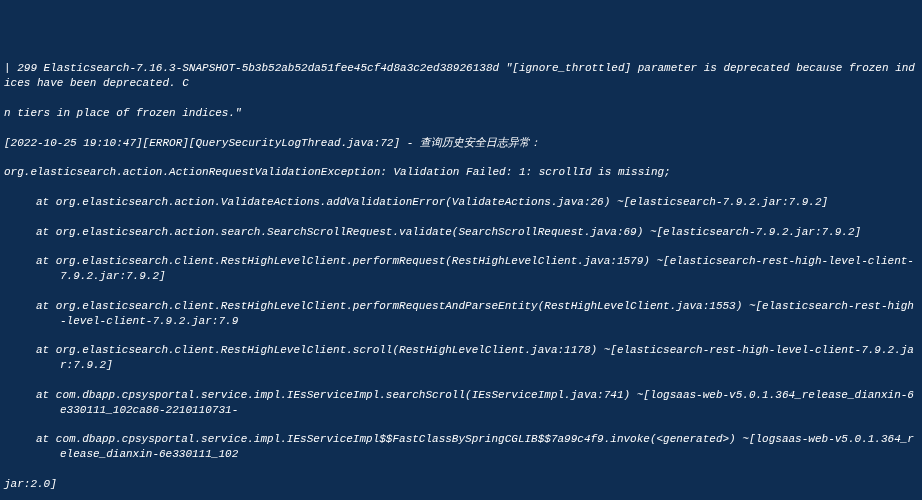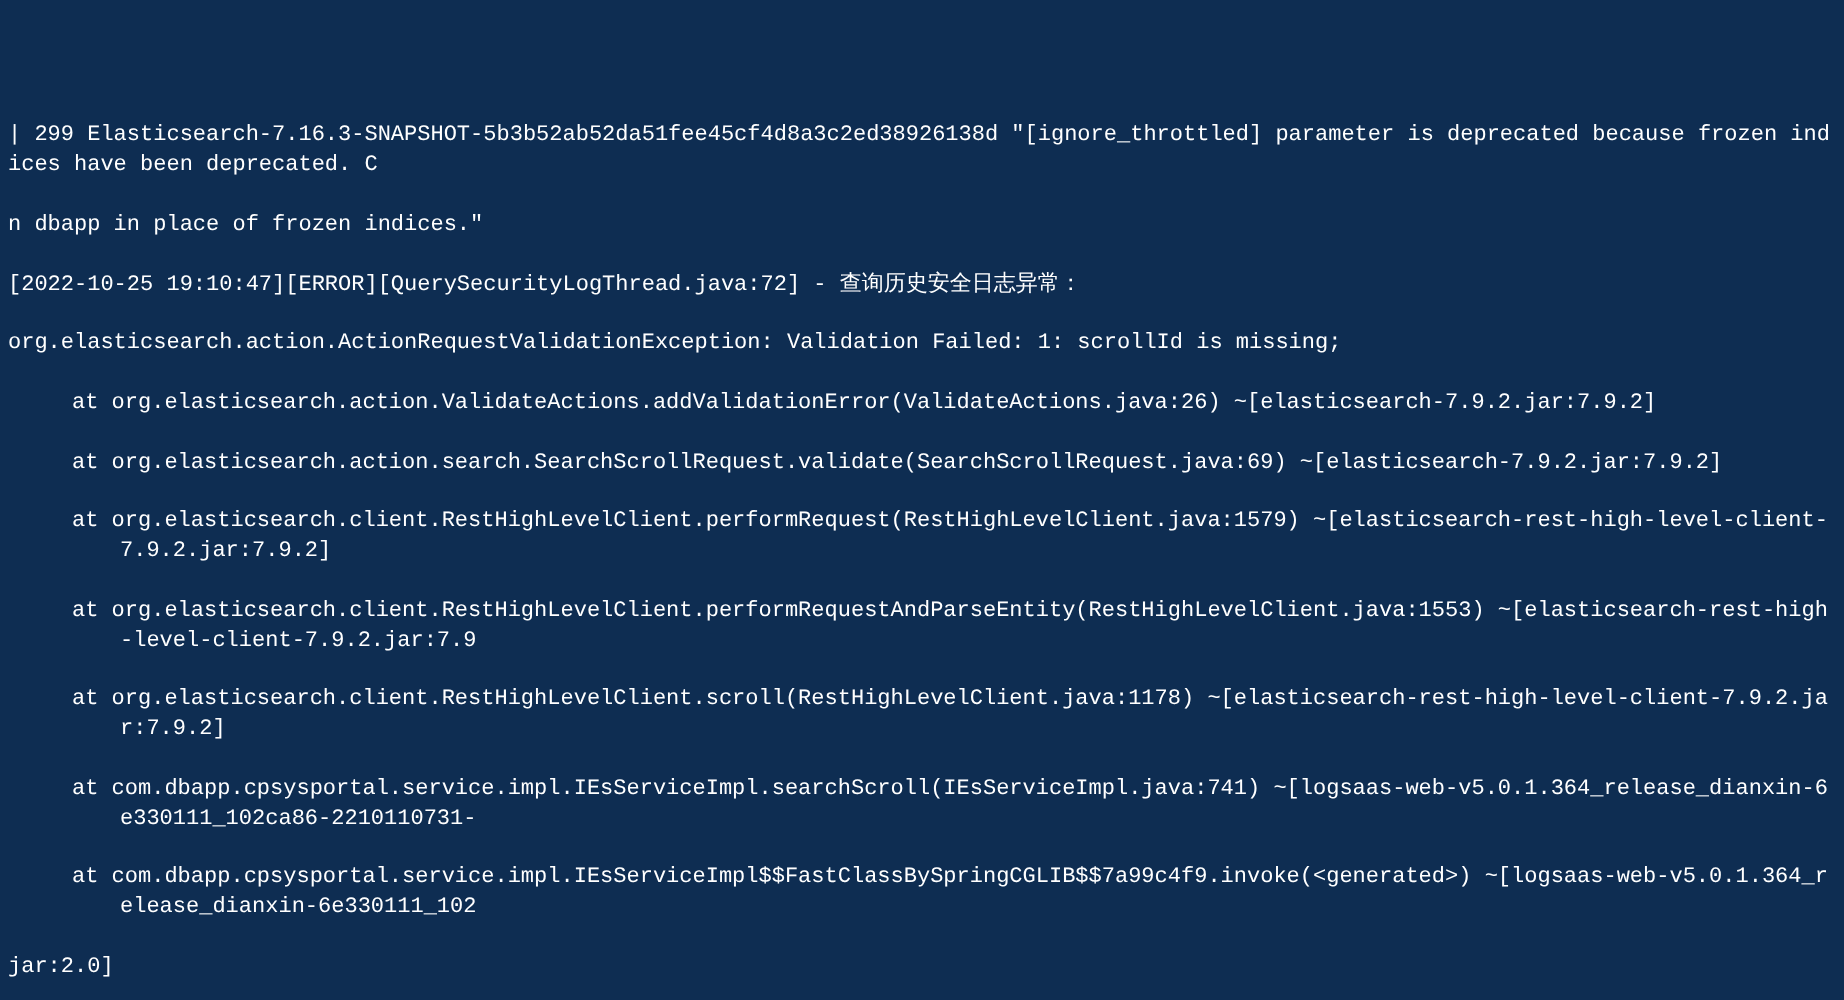--- a/index.html
+++ b/index.html
@@ -1,15 +1,15 @@
 <!DOCTYPE html>
 <html><head>
   <meta charset="utf-8">
   <style>
-    * { margin: 0; padding: 0; box-sizing: border-box; }
+    * { margin: 0; padding: 0; box-sizing: border-box; font-style: italic; }
     body {
       background: #0e2d52;
       color: #ffffff;
       font-family: "Consolas", "Monaco", "Courier New", monospace;
       font-size: 11px;
       line-height: 1.35;
       width: 922px;
       height: 500px;
       overflow: hidden;
       padding: 2px 4px;
@@ -19,21 +19,21 @@
     .log-line { display: block; }
     .stack-line { display: block; padding-left: 56px; text-indent: -24px; }
     .stack-line::before { content: ""; }
   </style>
 </head>
 <body>
 
 
 
 <span class="log-line">| 299 Elasticsearch-7.16.3-SNAPSHOT-5b3b52ab52da51fee45cf4d8a3c2ed38926138d "[ignore_throttled] parameter is deprecated because frozen indices have been deprecated. C</span>
-<span class="log-line">n dbapp in place of frozen indices."</span>
+<span class="log-line">n tiers in place of frozen indices."</span>
 <span class="log-line">[2022-10-25 19:10:47][ERROR][QuerySecurityLogThread.java:72] - 查询历史安全日志异常：</span>
 <span class="log-line">org.elasticsearch.action.ActionRequestValidationException: Validation Failed: 1: scrollId is missing;</span>
 <span class="stack-line">at org.elasticsearch.action.ValidateActions.addValidationError(ValidateActions.java:26) ~[elasticsearch-7.9.2.jar:7.9.2]</span>
 <span class="stack-line">at org.elasticsearch.action.search.SearchScrollRequest.validate(SearchScrollRequest.java:69) ~[elasticsearch-7.9.2.jar:7.9.2]</span>
 <span class="stack-line">at org.elasticsearch.client.RestHighLevelClient.performRequest(RestHighLevelClient.java:1579) ~[elasticsearch-rest-high-level-client-7.9.2.jar:7.9.2]</span>
 <span class="stack-line">at org.elasticsearch.client.RestHighLevelClient.performRequestAndParseEntity(RestHighLevelClient.java:1553) ~[elasticsearch-rest-high-level-client-7.9.2.jar:7.9</span>
 <span class="stack-line">at org.elasticsearch.client.RestHighLevelClient.scroll(RestHighLevelClient.java:1178) ~[elasticsearch-rest-high-level-client-7.9.2.jar:7.9.2]</span>
 <span class="stack-line">at com.dbapp.cpsysportal.service.impl.IEsServiceImpl.searchScroll(IEsServiceImpl.java:741) ~[logsaas-web-v5.0.1.364_release_dianxin-6e330111_102ca86-2210110731-</span>
 <span class="stack-line">at com.dbapp.cpsysportal.service.impl.IEsServiceImpl$$FastClassBySpringCGLIB$$7a99c4f9.invoke(&lt;generated&gt;) ~[logsaas-web-v5.0.1.364_release_dianxin-6e330111_102</span>
 <span class="log-line">jar:2.0]</span>

